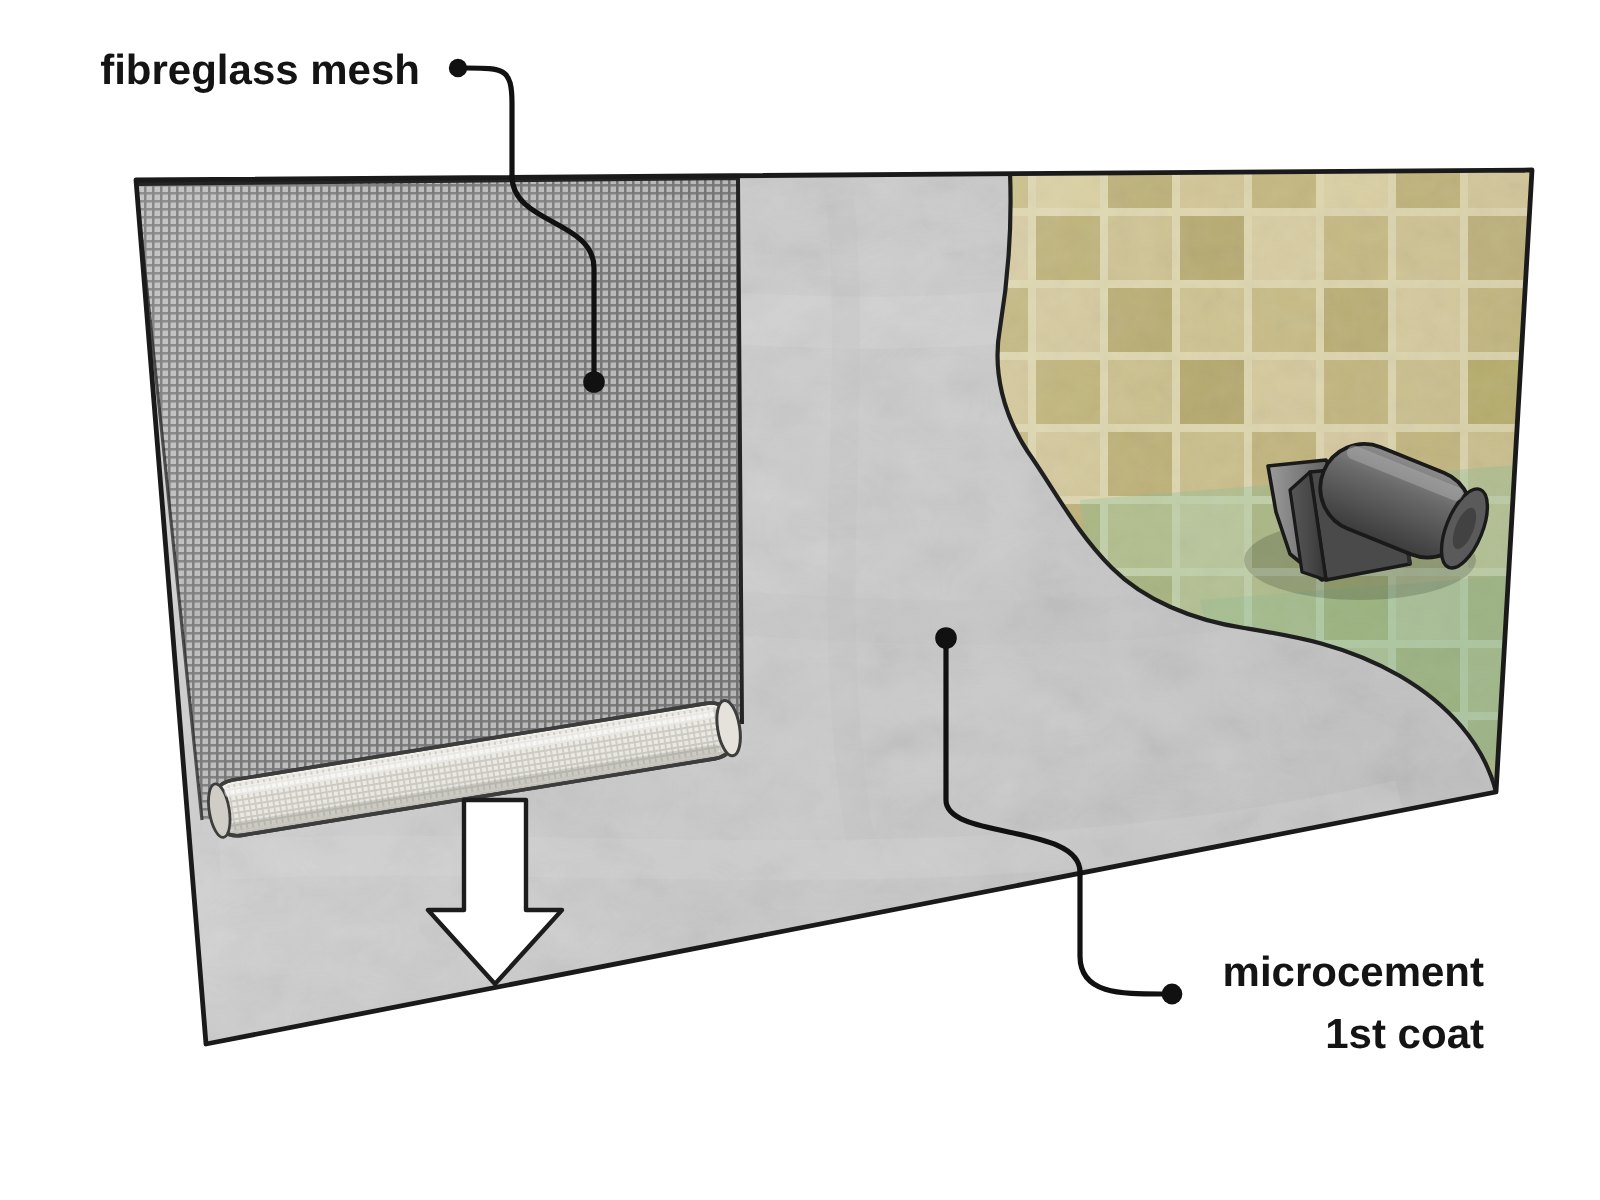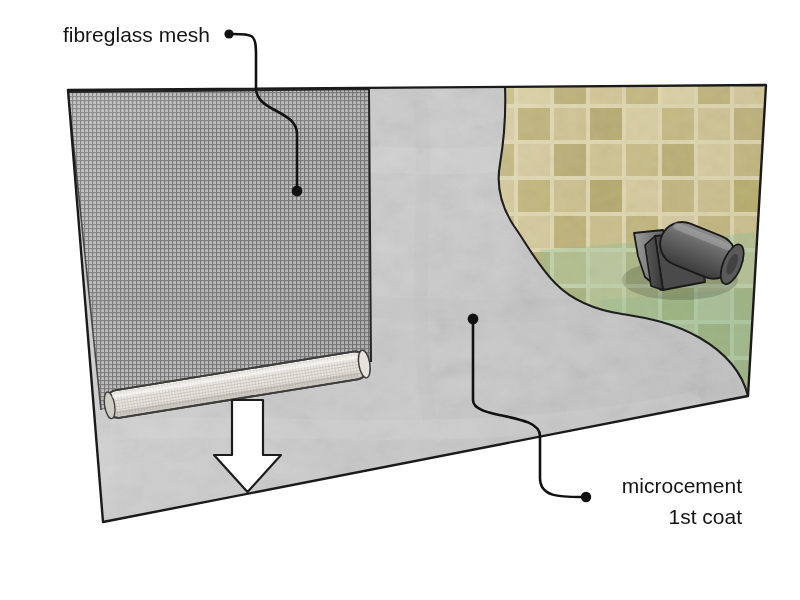--- a/index.html
+++ b/index.html
@@ -4,21 +4,21 @@
 <title>Microcement wall application diagram</title>
 <style>
   html,body{margin:0;padding:0;}
   body{
     width:800px;height:600px;
     background:#ffffff;
     font-family:"Liberation Sans", sans-serif;
     overflow:hidden;
     position:relative;
   }
-  #stage{position:absolute;inset:0;width:800px;height:448px;}
+  #stage{position:absolute;inset:0;width:800px;height:448px;font-weight:bold;}
   svg{display:block;}
   .label-text{
     font-family:"Liberation Sans", sans-serif;
     fill:#141414;
     font-size:21px;
   }
 </style>
 </head>
 <body>
 

